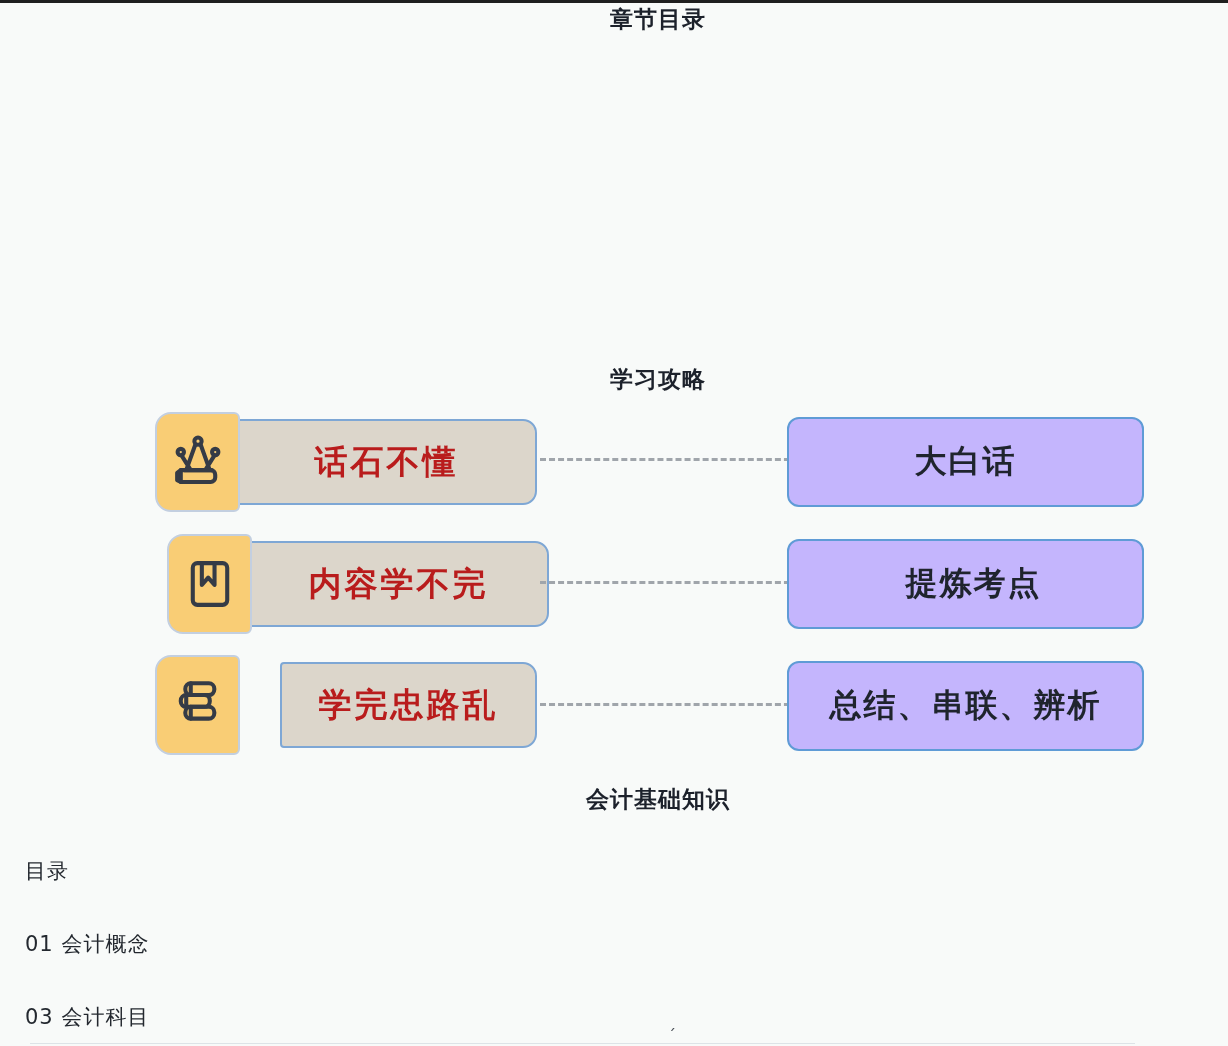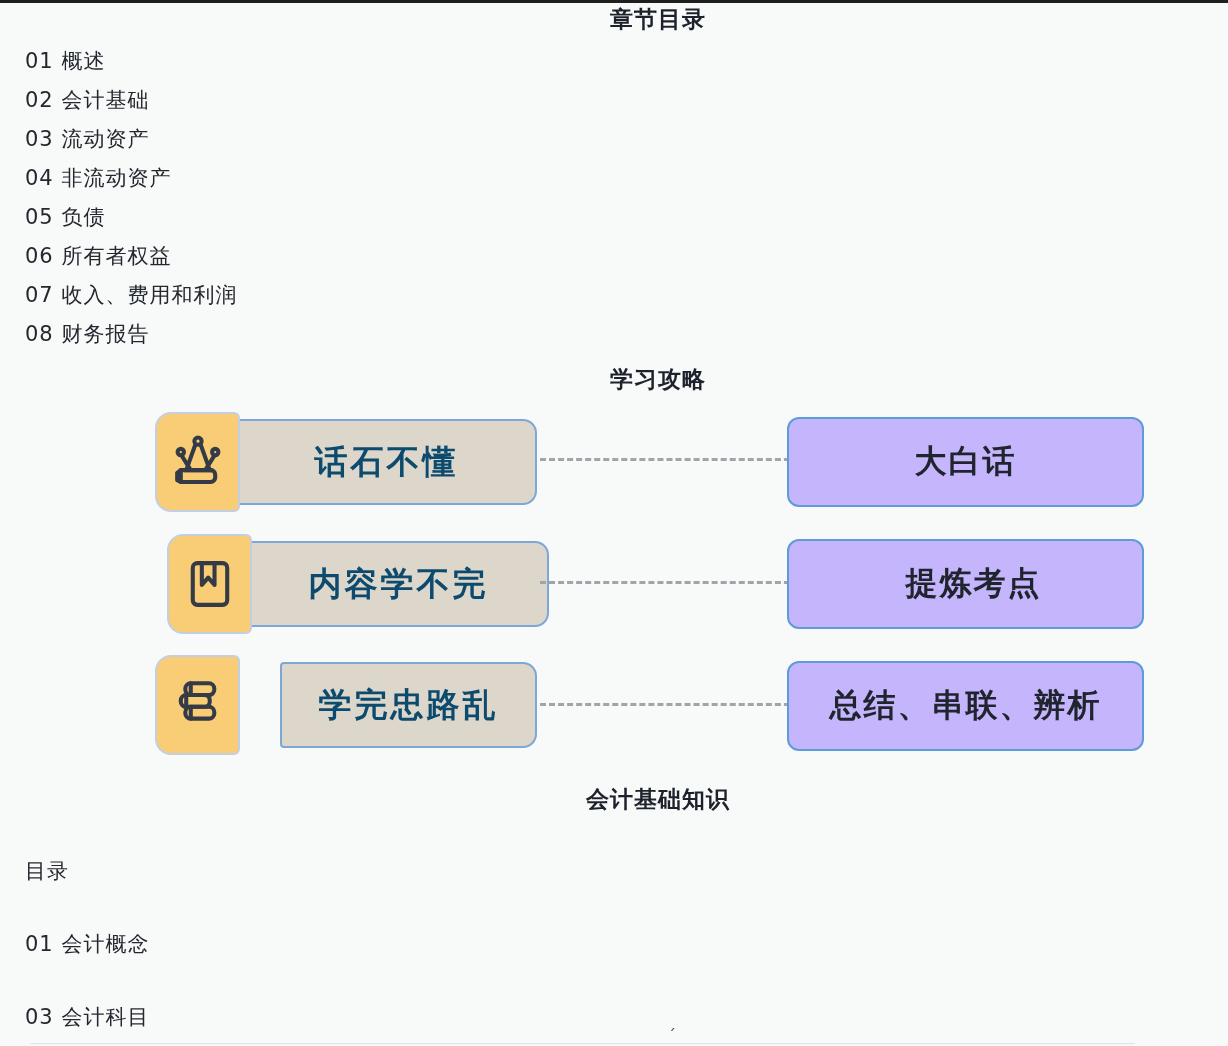--- a/index.html
+++ b/index.html
@@ -41,21 +41,21 @@
     border-radius:16px 6px 6px 16px;
     display:flex;align-items:center;justify-content:center;
     box-sizing:border-box;position:relative;z-index:2;
   }
   .label-panel{
     flex:1;height:86px;margin-left:-4px;
     background:#dcd6cb;border:2px solid #7ea7d5;
     border-radius:4px 14px 14px 4px;
     display:flex;align-items:center;justify-content:center;
     box-sizing:border-box;
-    font-size:33px;color:#0c4a6e;letter-spacing:3px;font-weight:600;
+    font-size:33px;color:#b91c1c;letter-spacing:3px;font-weight:600;
   }
   #row-left-1{top:412px;}
   #row-left-2{top:534px;margin-left:12px;}
   #row-left-3{top:655px;gap:44px;}
 
   .row-right{
     position:absolute;left:787px;width:357px;height:90px;
     background:#c4b5fd;border:2.5px solid #5f9bd6;border-radius:12px;
     display:flex;align-items:center;justify-content:center;
     box-sizing:border-box;
@@ -97,30 +97,20 @@
 </style>
 </head>
 <body>
 
 <div class="page">
 
   <div class="top-bar"></div>
 
   <div class="section-title" id="title-chapters">章节目录</div>
 
-  <div class="text-list" id="chapter-list">
-    <div class="list-row">01 概述</div>
-    <div class="list-row">02 会计基础</div>
-    <div class="list-row">03 流动资产</div>
-    <div class="list-row">04 非流动资产</div>
-    <div class="list-row">05 负债</div>
-    <div class="list-row">06 所有者权益</div>
-    <div class="list-row">07 收入、费用和利润</div>
-    <div class="list-row">08 财务报告</div>
-  </div>
 
   <div class="section-title" id="title-strategy">学习攻略</div>
 
   <div class="row-left" id="row-left-1">
     <div class="icon-tile">
       <svg class="icon-svg" viewBox="0 0 64 64">
         <circle cx="32" cy="9" r="4"></circle>
         <circle cx="13" cy="21" r="3.5"></circle>
         <circle cx="51" cy="21" r="3.5"></circle>
         <path d="M14 25 L24 41 M50 25 L40 41 M29 13 L19 41 M35 13 L45 41 M17 41 H47"></path>

